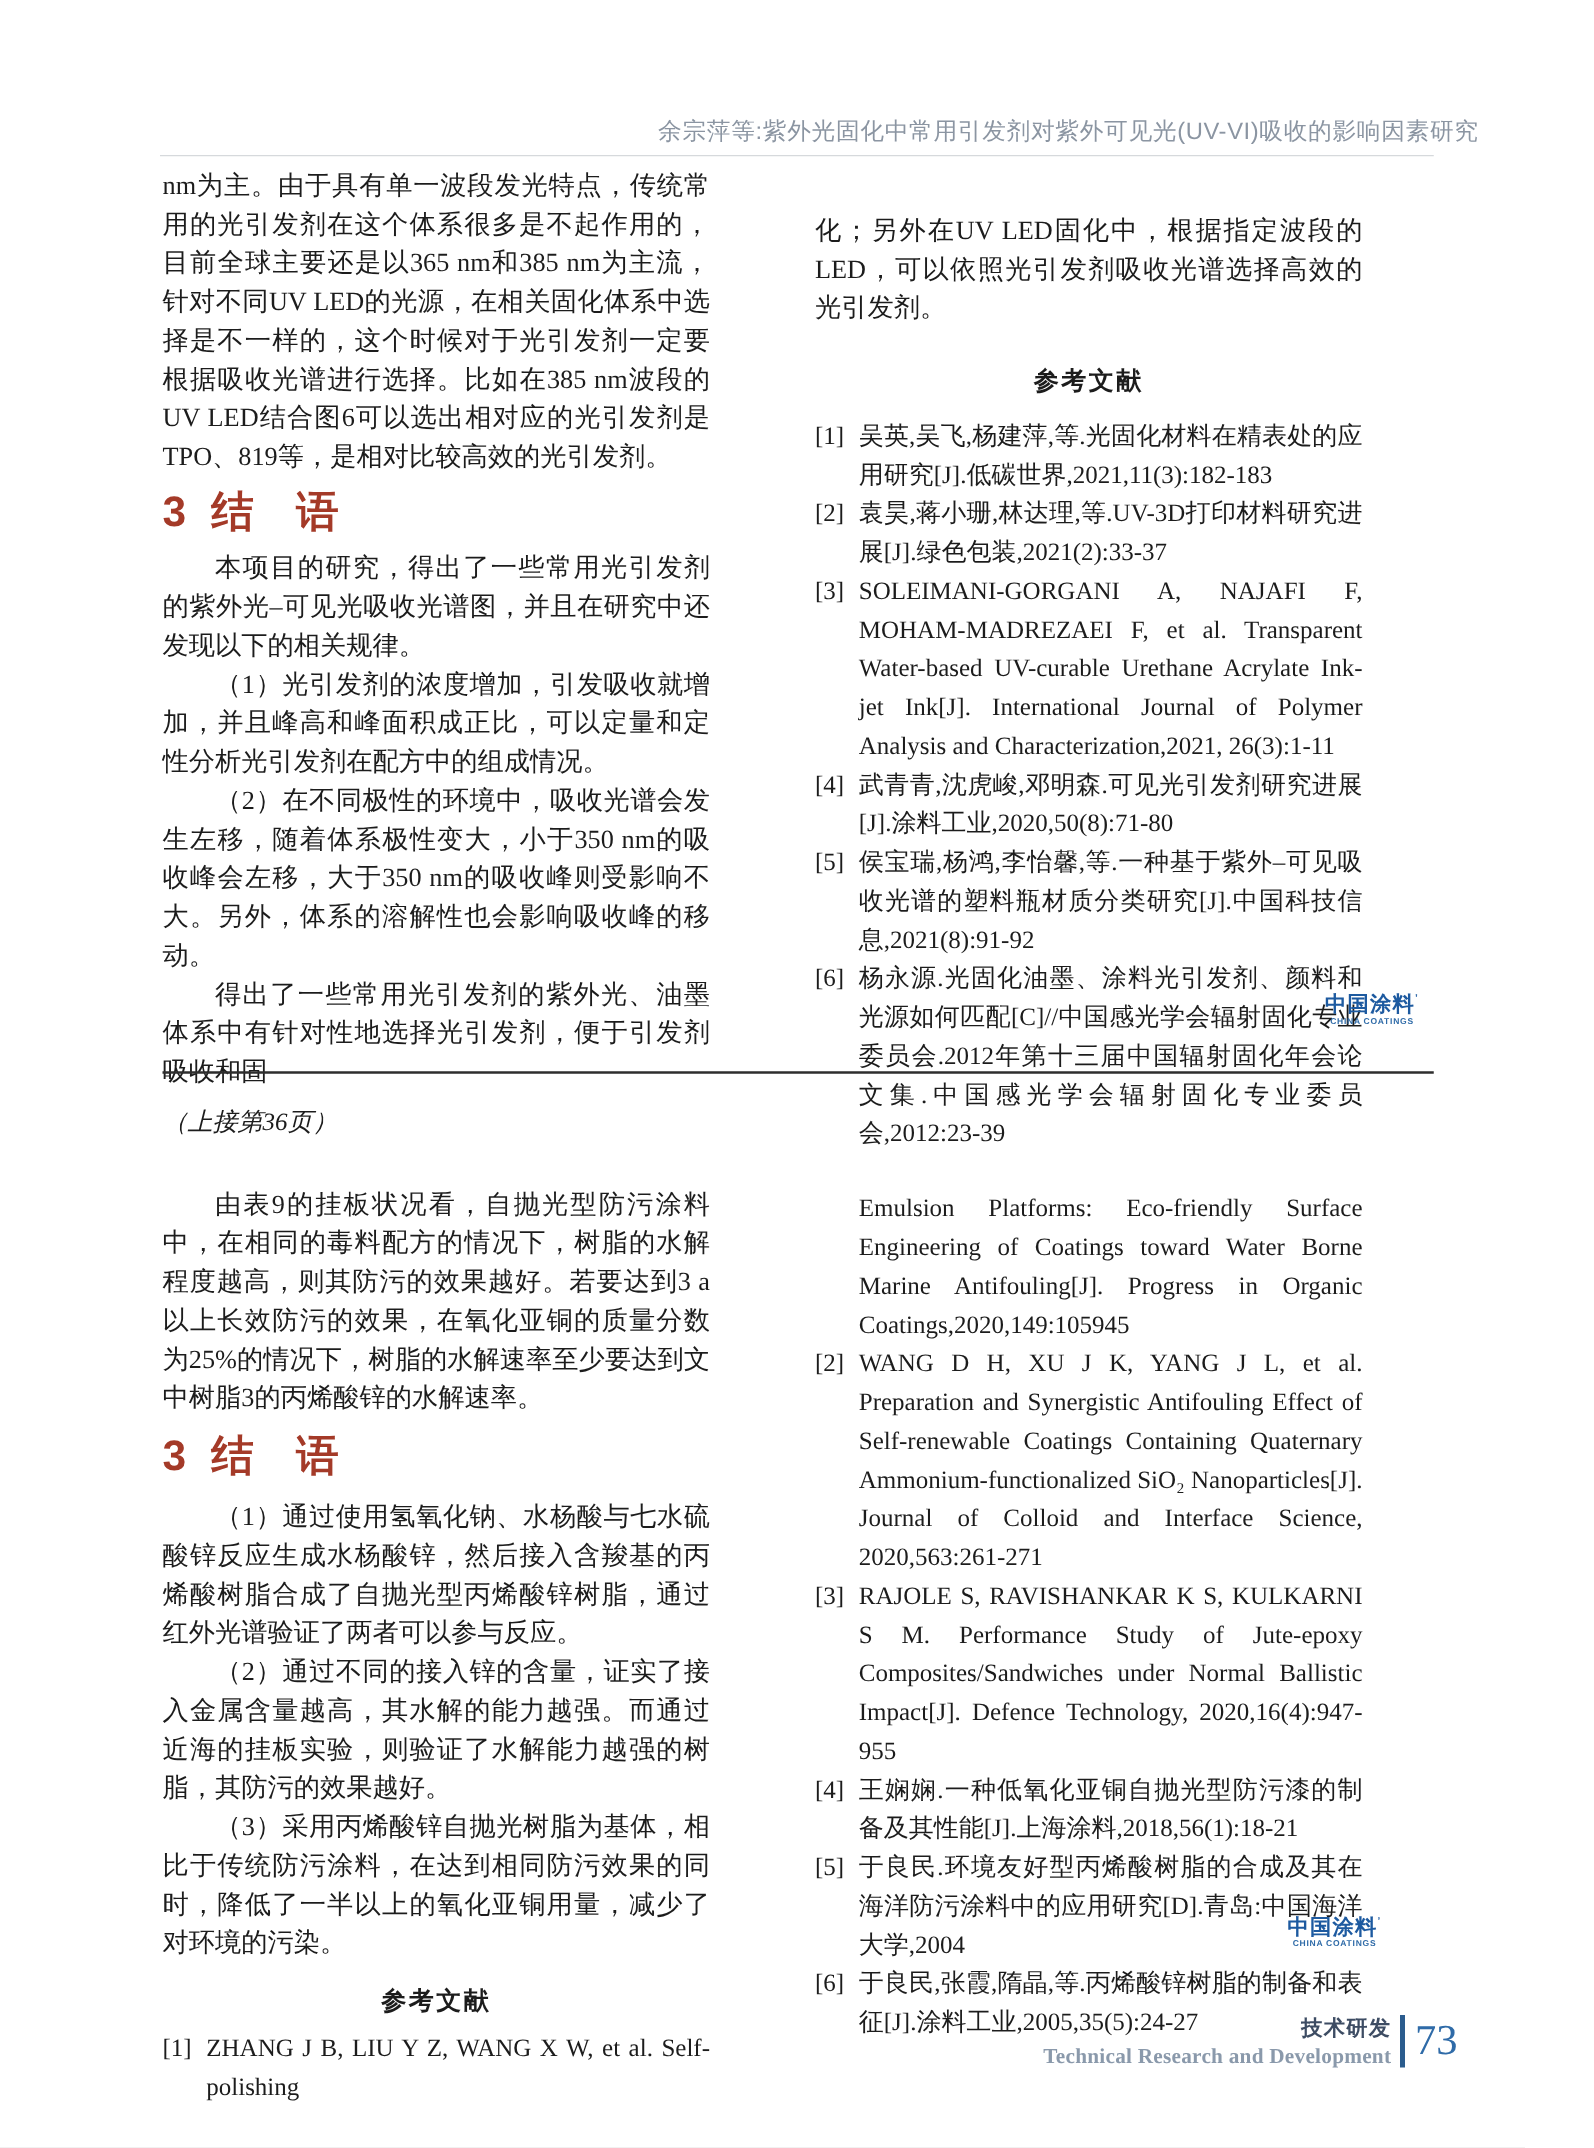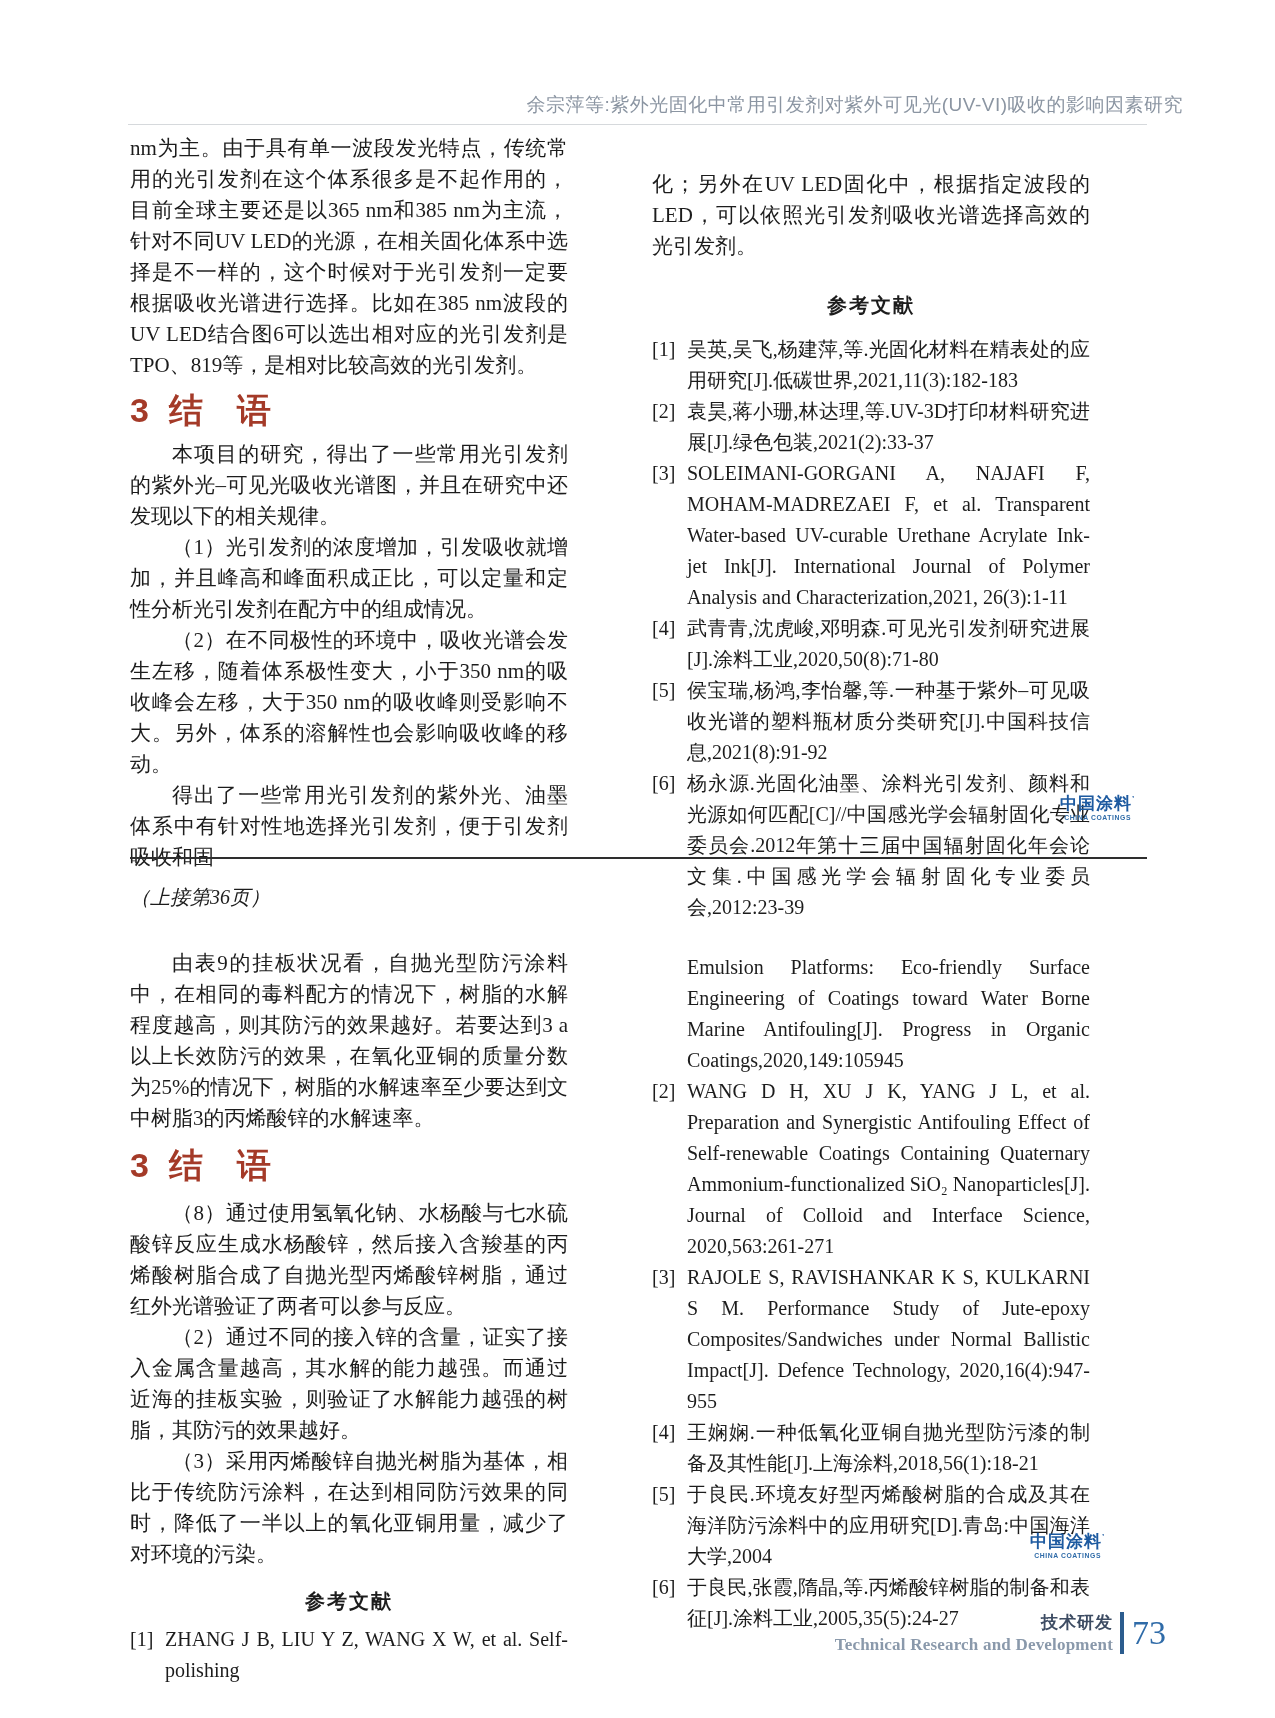--- a/index.html
+++ b/index.html
@@ -134,21 +134,21 @@
   </div>
 
   <div class="article-divider"></div>
   <div class="cont-note">（上接第36页）</div>
 
   <div class="col" id="a2-left">
     <p class="body-p ind">由表9的挂板状况看，自抛光型防污涂料中，在相同的毒料配方的情况下，树脂的水解程度越高，则其防污的效果越好。若要达到3 a以上长效防污的效果，在氧化亚铜的质量分数为25%的情况下，树脂的水解速率至少要达到文中树脂3的丙烯酸锌的水解速率。</p>
     <h2 class="sec-h m2">
       <span class="num">3</span><span>结　语</span>
     </h2>
-    <p class="body-p ind">（8）通过使用氢氧化钠、水杨酸与七水硫酸锌反应生成水杨酸锌，然后接入含羧基的丙烯酸树脂合成了自抛光型丙烯酸锌树脂，通过红外光谱验证了两者可以参与反应。</p>
+    <p class="body-p ind">（1）通过使用氢氧化钠、水杨酸与七水硫酸锌反应生成水杨酸锌，然后接入含羧基的丙烯酸树脂合成了自抛光型丙烯酸锌树脂，通过红外光谱验证了两者可以参与反应。</p>
     <p class="body-p ind">（2）通过不同的接入锌的含量，证实了接入金属含量越高，其水解的能力越强。而通过近海的挂板实验，则验证了水解能力越强的树脂，其防污的效果越好。</p>
     <p class="body-p ind">（3）采用丙烯酸锌自抛光树脂为基体，相比于传统防污涂料，在达到相同防污效果的同时，降低了一半以上的氧化亚铜用量，减少了对环境的污染。</p>
     <h3 class="ref-heading rh2">参考文献</h3>
     <div class="refs">
       <p class="ref">
         <span class="ref-num">[1]</span><span>ZHANG J B, LIU Y Z, WANG X W, et al. Self-polishing</span>
       </p>
     </div>
   </div>
 

